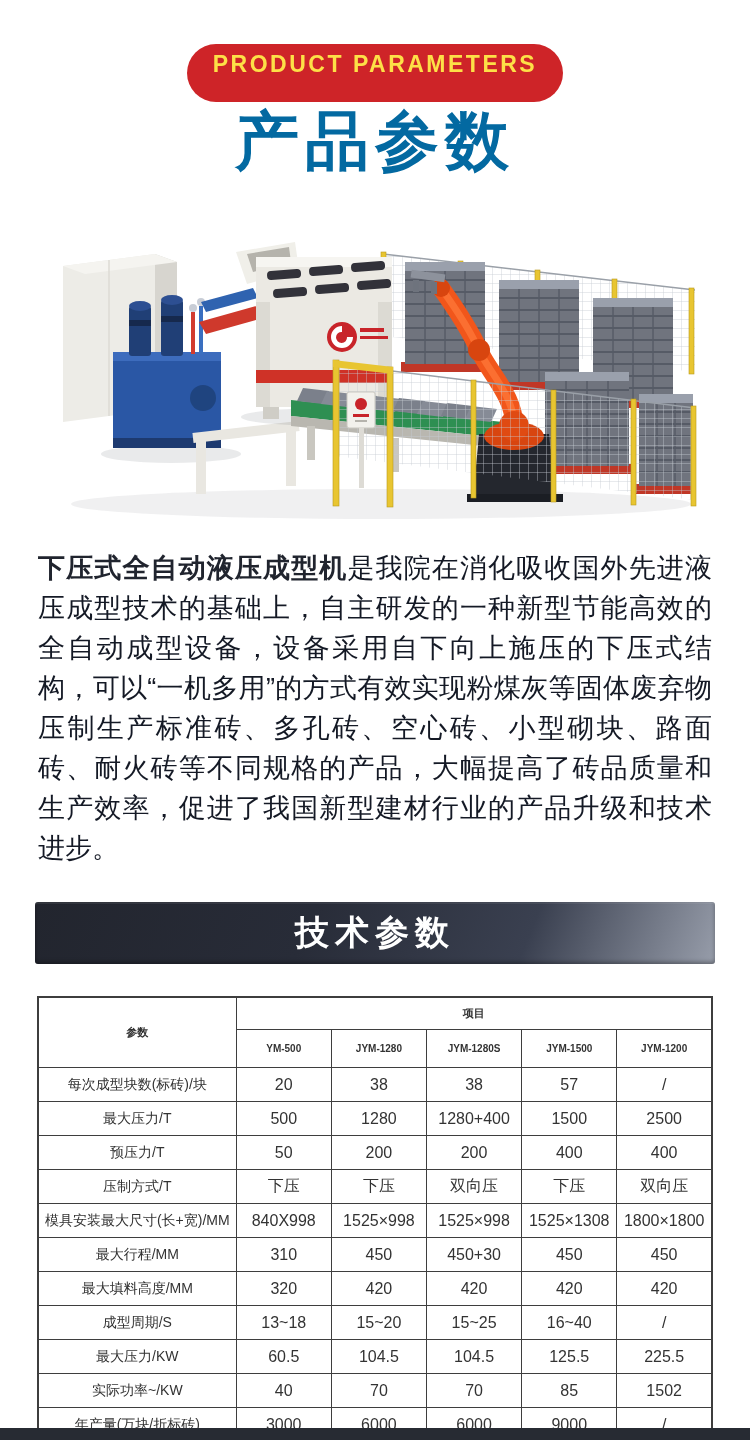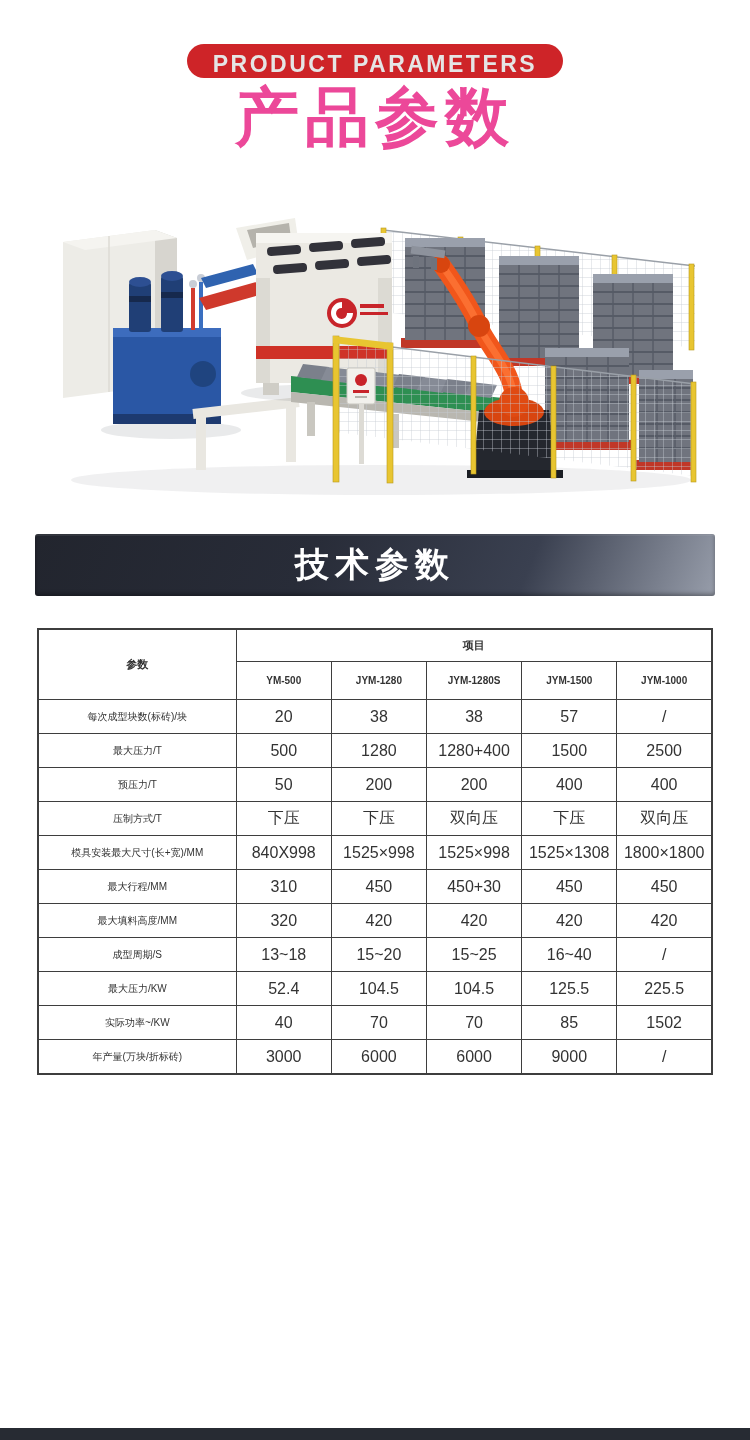--- a/index.html
+++ b/index.html
@@ -10,34 +10,34 @@
     background:#ffffff;
     overflow:hidden;
     font-family:"Liberation Sans","DejaVu Sans",sans-serif;
     color:#20242e;
   }
   
   .hdr{ text-align:center; padding-top:44px; }
   .badge{
     display:inline-block;
     background:#ce2428;
-    color:#e5e5e5;
+    color:#fde047;
     font-size:23px;
     font-weight:600;
     letter-spacing:2.5px;
-    padding:9px 26px 2px;
+    padding:9px 26px 26px;
     border-radius:40px;
     line-height:1;
   }
   .big-title{
     margin-top:4px;
     font-size:64px;
     font-weight:900;
     letter-spacing:6px;
-    color:#ec4899;
+    color:#0369a1;
     line-height:1.1;
   }
   
   .illus{
     width:648px;height:322px;
     margin:26px auto 0;
   }
   
   .intro{
     margin:24px 38px 0;
@@ -76,21 +76,21 @@
     vertical-align:middle;
     padding:0 2px;
     overflow:hidden;
   }
   table.spec{ border:2px solid #3e3e3e; }
   col.c-label{ width:29.4%; }
   thead tr.r-group th{ height:31px; font-size:11px; font-weight:bold; }
   thead tr.r-models th{ height:37px; font-size:10px; font-weight:bold; }
   th.corner{ font-size:15px; font-weight:bold; }
   tbody td{ height:33px; font-size:16px; }
-  tbody td.rowlabel{ font-size:10px; }
+  tbody td.rowlabel{ font-size:14px; }
   
   .footbar{
     position:absolute;left:0;bottom:0;
     width:100%;height:12px;
     background:#272b33;
   }
 </style>
 </head>
 <body>
 
@@ -271,20 +271,21 @@
           <rect x="296" y="190" width="28" height="36" rx="2" fill="#f2f1ec" stroke="#c9c7c0" stroke-width="1"></rect>
           <circle cx="310" cy="202" r="6" fill="#c8242a"></circle>
           <rect x="302" y="212" width="16" height="3" fill="#c8242a"></rect>
           <rect x="304" y="218" width="12" height="2" fill="#b5b3ac"></rect>
           <rect x="308" y="226" width="5" height="60" fill="#dddbd5"></rect>
         </g>
       </g>
     </svg>
   </div>
 
+  <p class="intro"><b>下压式全自动液压成型机</b><span>是我院在消化吸收国外先进液压成型技术的基础上，自主研发的一种新型节能高效的全自动成型设备，设备采用自下向上施压的下压式结构，可以“一机多用”的方式有效实现粉煤灰等固体废弃物压制生产标准砖、多孔砖、空心砖、小型砌块、路面砖、耐火砖等不同规格的产品，大幅提高了砖品质量和生产效率，促进了我国新型建材行业的产品升级和技术进步。</span></p>
 
   <div class="banner">
     <span>技术参数</span>
   </div>
 
   <div class="tbl-wrap">
     <table class="spec">
       <colgroup>
         <col class="c-label">
           <col>
@@ -296,21 +297,21 @@
       <thead>
           <tr class="r-group">
             <th rowspan="2" class="corner">参数</th>
             <th colspan="5">项目</th>
           </tr>
           <tr class="r-models">
             <th>YM-500</th>
             <th>JYM-1280</th>
             <th>JYM-1280S</th>
             <th>JYM-1500</th>
-            <th>JYM-1000</th>
+            <th>JYM-1200</th>
           </tr>
         </thead>
       <tbody>
           <tr>
             <td class="rowlabel">每次成型块数(标砖)/块</td>
             <td>20</td>
             <td>38</td>
             <td>38</td>
             <td>57</td>
             <td>/</td>
@@ -366,21 +367,21 @@
           <tr>
             <td class="rowlabel">成型周期/S</td>
             <td>13~18</td>
             <td>15~20</td>
             <td>15~25</td>
             <td>16~40</td>
             <td>/</td>
           </tr>
           <tr>
             <td class="rowlabel">最大压力/KW</td>
-            <td>52.4</td>
+            <td>60.5</td>
             <td>104.5</td>
             <td>104.5</td>
             <td>125.5</td>
             <td>225.5</td>
           </tr>
           <tr>
             <td class="rowlabel">实际功率~/KW</td>
             <td>40</td>
             <td>70</td>
             <td>70</td>

